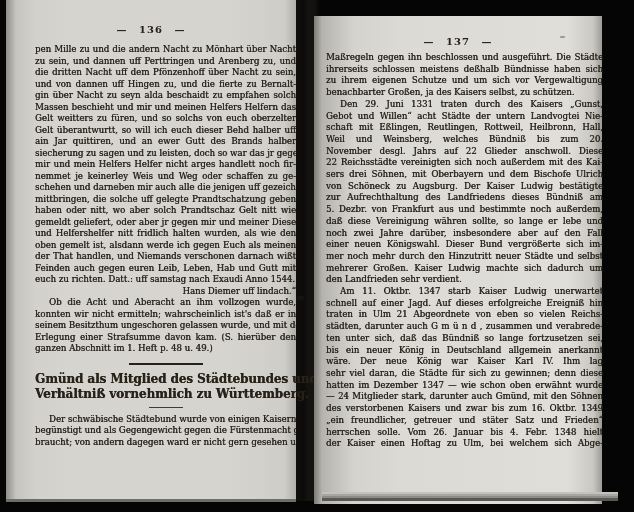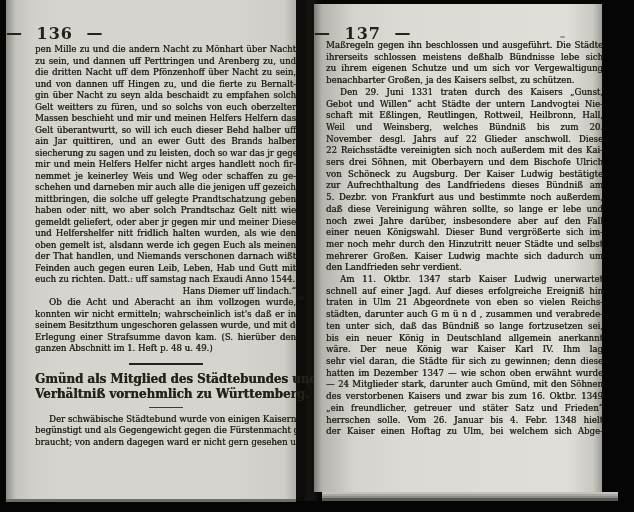--- a/index.html
+++ b/index.html
@@ -15,34 +15,34 @@
     font-family:"DejaVu Serif", serif;
   }
   .scan{position:absolute;inset:0;}
   .page{position:absolute;color:var(--ink);}
   .page-left{
     left:6px;top:0;width:290px;height:499px;
     background:linear-gradient(90deg,#8f8d88 0px,#c6c4bf 10px,#d3d1cc 30px,var(--paper-left) 60px,var(--paper-left) 78%,#cfcdc8 96%,#b2b0ab 100%);
     box-shadow:0 3px 0 #6f6d68;
   }
   .page-right{
-    left:314px;top:4px;width:288px;height:488px;
+    left:314px;top:16px;width:288px;height:488px;
     background:linear-gradient(90deg,#7c7a75 0px,#b5b3ae 8px,#d5d3ce 40px,var(--paper-right) 90px,#e0ded9 88%,#c9c7c2 97%,#9d9b96 100%);
   }
   .page-stack-edge{
     position:absolute;left:322px;top:492px;width:296px;height:9px;
     background:linear-gradient(180deg,#c4c2bd 0 2px,#a8a6a1 2px 4px,#8e8c87 4px 6px,#5a5853 6px 9px);
   }
   .gutter{
     position:absolute;left:290px;top:0;width:30px;height:501px;
     background:linear-gradient(90deg,rgba(20,18,16,0) 0,rgba(25,23,20,.55) 22%,#0c0b0a 45%,#14130f 60%,rgba(30,28,25,.55) 82%,rgba(30,28,25,0) 100%);
   }
   .page-header{
-    position:absolute;left:0;right:0;text-align:left;
-    font-size:16px;font-weight:bold;letter-spacing:1px;word-spacing:7px;
+    position:absolute;left:0;right:0;text-align:center;
+    font-size:10px;font-weight:bold;letter-spacing:1px;word-spacing:7px;
     color:var(--ink);
   }
   .page-left .page-header{top:24px;}
   .page-right .page-header{top:20px;}
   .page-body{
     position:absolute;
     font-size:8.6px;color:var(--ink);
     text-shadow:0.35px 0 0 rgba(39,33,23,.85);
   }
   .page-left .page-body{left:29px;top:44px;width:261px;line-height:11.5px;}
@@ -73,22 +73,22 @@
   <div class="gutter"></div>
 
   <div class="page page-left">
     <div class="page-header">— 136 —</div>
     <div class="page-body">
         <div class="line">pen Mille zu und die andern Nacht zu Mönhart über Nacht</div>
         <div class="line">zu sein, und dannen uff Perttringen und Arenberg zu, und</div>
         <div class="line">die dritten Nacht uff dem Pfönzenhoff über Nacht zu sein,</div>
         <div class="line">und von dannen uff Hingen zu, und die fierte zu Bernalt-</div>
         <div class="line">gin über Nacht zu seyn alda beschaidt zu empfahen solch</div>
+        <div class="line">Massen beschieht und mir und meinen Helfers Helfern das</div>
         <div class="line">Gelt weitters zu füren, und so solchs von euch oberzelter</div>
-        <div class="line">Massen beschieht und mir und meinen Helfers Helfern das</div>
         <div class="line">Gelt überantwurtt, so will ich euch dieser Behd halber uff</div>
         <div class="line">ain Jar quittiren, und an ewer Gutt des Brands halber</div>
         <div class="line">siecherung zu sagen und zu leisten, doch so war das jr gegen</div>
         <div class="line">mir und mein Helfers Helfer nicht arges handlett noch fir-</div>
         <div class="line">nemmet je keinerley Weis und Weg oder schaffen zu ge-</div>
         <div class="line">schehen und darneben mir auch alle die jenigen uff gezeichnet</div>
         <div class="line">mittbringen, die solche uff gelegte Prandtschatzung geben</div>
         <div class="line">haben oder nitt, wo aber solch Prandtschaz Gelt nitt wie</div>
         <div class="line">gemeldt geliefert, oder aber jr gegen mir und meiner Diese</div>
         <div class="line">und Helfershelfer nitt fridlich halten wurden, als wie den</div>
@@ -109,21 +109,21 @@
         <div class="line indent">Der schwäbische Städtebund wurde von einigen Kaisern</div>
         <div class="line">begünstigt und als Gegengewicht gegen die Fürstenmacht ge-</div>
         <div class="line end">braucht; von andern dagegen ward er nicht gern gesehen und</div>
       </div>
   </div>
 
   <div class="page page-right">
     <div class="page-header">— 137 —</div>
     <div class="page-body">
         <div class="line">Maßregeln gegen ihn beschlossen und ausgeführt.  Die Städte</div>
-        <div class="line">ihrerseits schlossen meistens deßhalb Bündnisse lebe sich</div>
+        <div class="line">ihrerseits schlossen meistens deßhalb Bündnisse haben sich</div>
         <div class="line">zu ihrem eigenen Schutze und um sich vor Vergewaltigung</div>
         <div class="line end">benachbarter Großen, ja des Kaisers selbst, zu schützen.</div>
         <div class="line indent">Den 29. Juni 1331 traten durch des Kaisers „Gunst,</div>
         <div class="line">Gebot und Willen“ acht Städte der untern Landvogtei Nie-</div>
         <div class="line">schaft mit Eßlingen, Reutlingen, Rottweil, Heilbronn, Hall,</div>
         <div class="line">Weil und Weinsberg, welches Bündniß bis zum 20.</div>
         <div class="line">November desgl. Jahrs auf 22 Glieder anschwoll.  Diese</div>
         <div class="line">22 Reichsstädte vereinigten sich noch außerdem mit des Kai-</div>
         <div class="line">sers drei Söhnen, mit Oberbayern und dem Bischofe Ulrich</div>
         <div class="line">von Schöneck zu Augsburg.  Der Kaiser Ludwig bestätigte</div>

